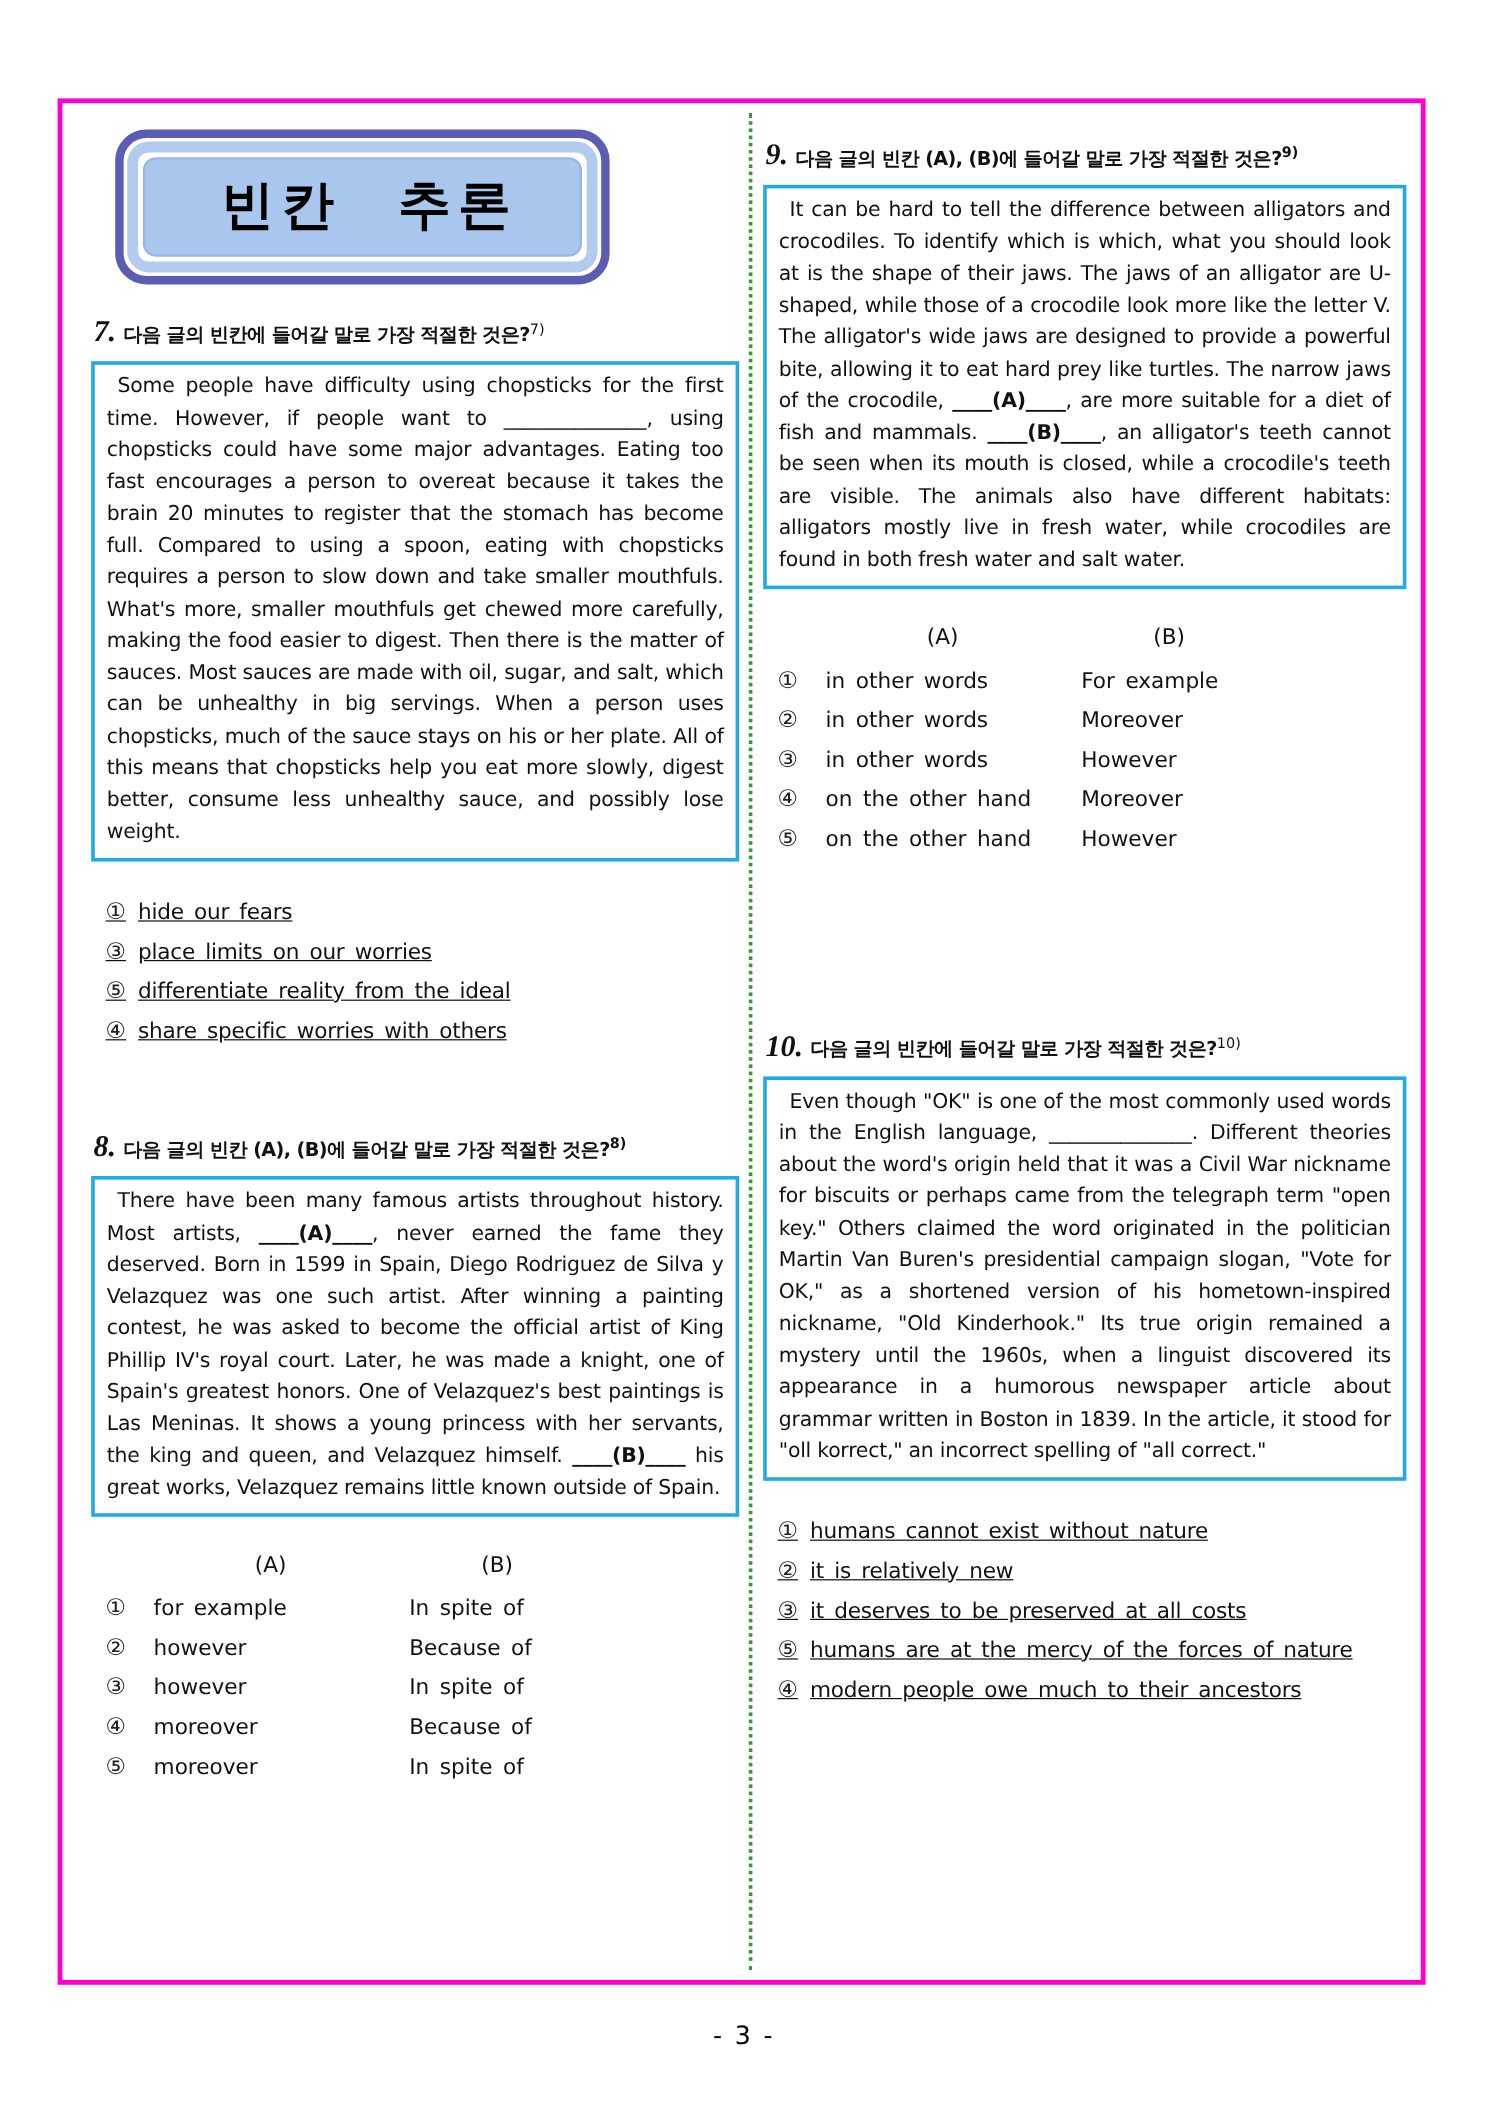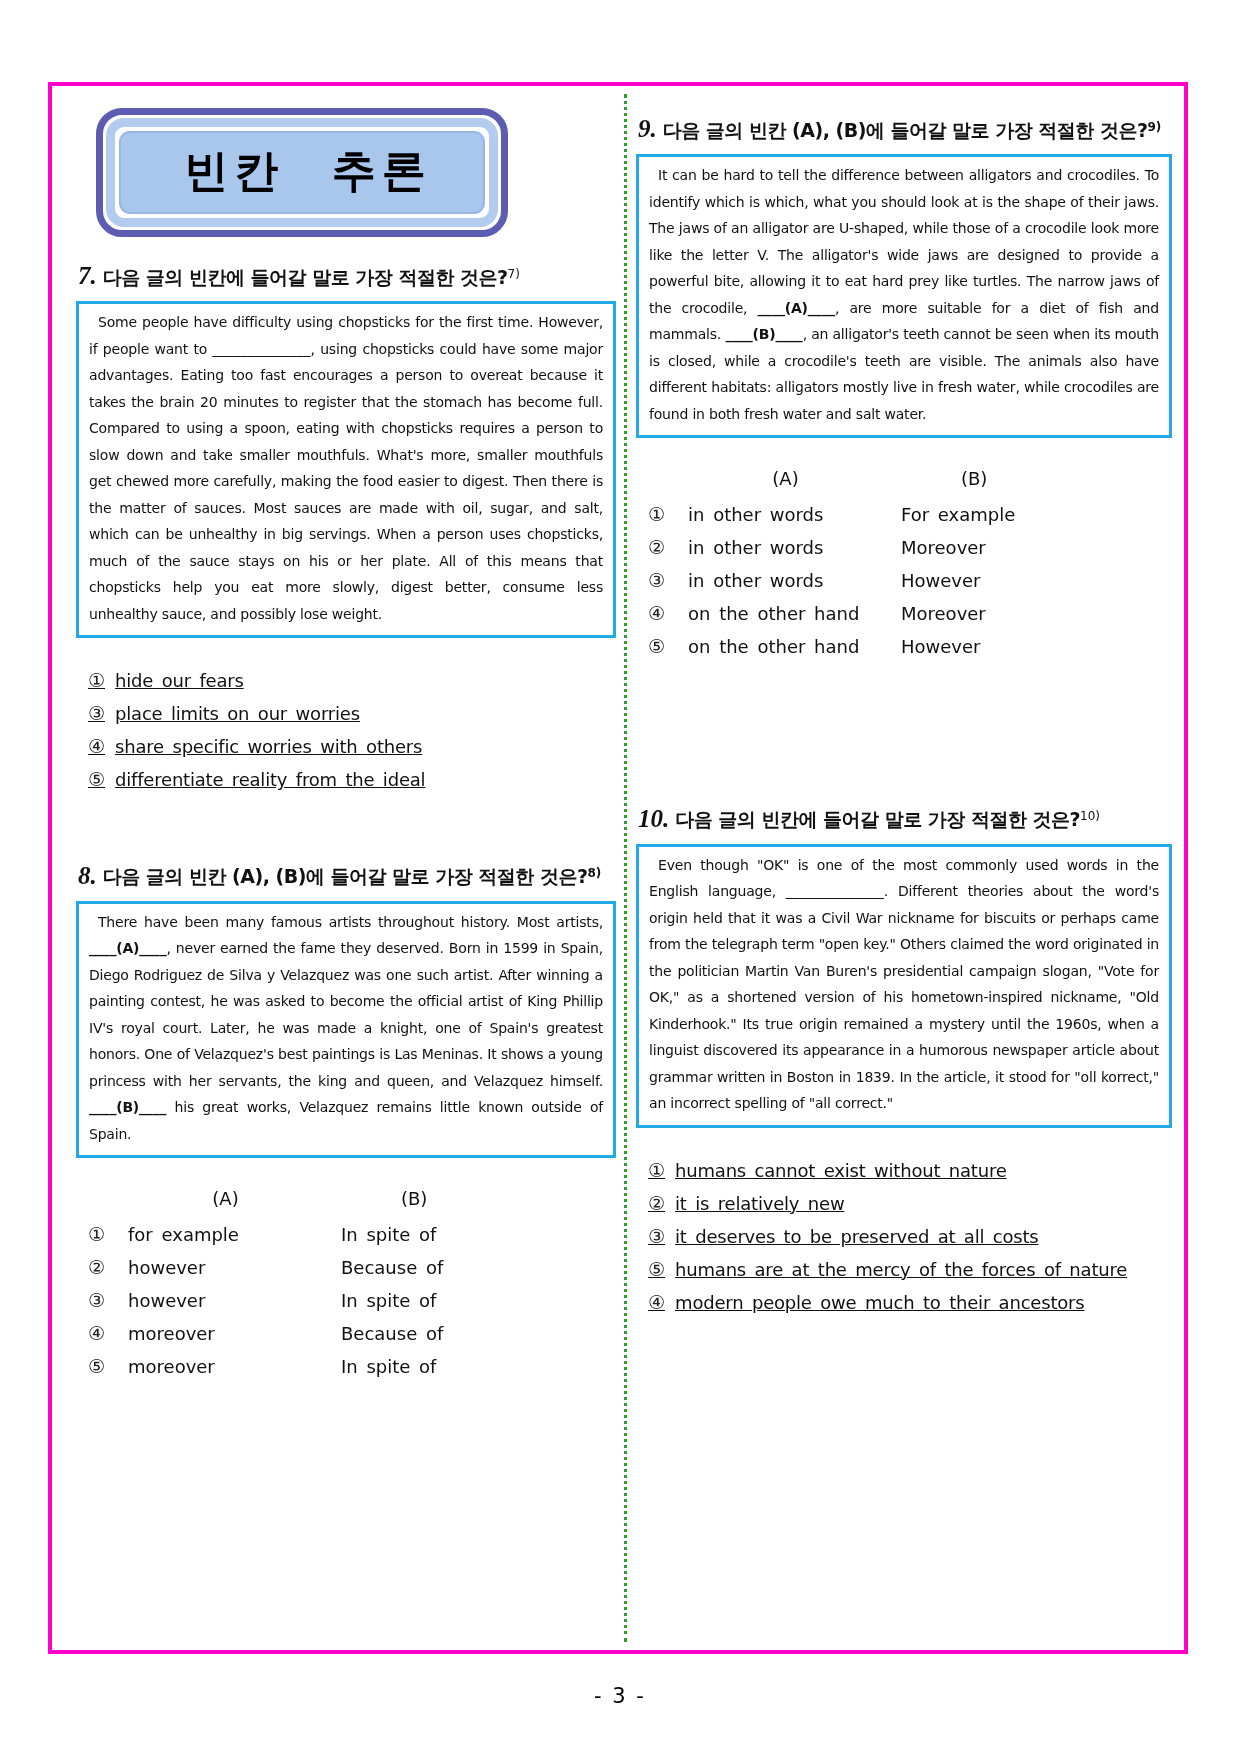--- a/index.html
+++ b/index.html
@@ -36,30 +36,30 @@
     font-size:44px; font-weight:bold; letter-spacing:6px; word-spacing:26px; color:#000;
   }
 
   
   .question { margin-top:22px; }
   .q-header { margin:0 0 7px 2px; line-height:30px; }
   .q-num {
     font-family:"Liberation Serif", serif; font-style:italic; font-weight:bold;
     font-size:25px; margin-right:6px;
   }
-  .q-prompt { font-size:19px; font-weight:600; letter-spacing:-0.5px; }
+  .q-prompt { font-size:16px; font-weight:600; letter-spacing:-0.5px; }
   .q-foot { font-size:12px; vertical-align:super; }
   .q-foot.bold { font-weight:bold; }
 
   .passage-box {
     border:3px solid #22aae6; box-sizing:border-box; padding:5px 10px 8px 10px;
     background:#fff;
   }
   .passage {
-    margin:0; font-size:14px; line-height:26.5px; text-align:justify;
+    margin:0; font-size:17px; line-height:26.5px; text-align:justify;
     text-indent:9px; letter-spacing:-0.2px;
   }
   .seg-bold { font-weight:bold; }
   .seg-blank { letter-spacing:0; }
 
   .options { margin-top:26px; padding-left:12px;text-decoration:underline; }
   .opt-row { line-height:33px; font-size:18px; white-space:nowrap; }
   .opt-num { font-size:19px; margin-right:10px; color:#222; }
   .opt-text { letter-spacing:-0.2px; word-spacing:3px; }
 
@@ -100,22 +100,22 @@
     <section class="question q7">
       <div class="q-header">
         <span class="q-num">7.</span><span class="q-prompt">다음 글의 빈칸에 들어갈 말로 가장 적절한 것은?</span><sup class="q-foot">7)</sup>
       </div>
       <div class="passage-box">
         <p class="passage"><span class="seg-text">Some people have difficulty using chopsticks for the first time. However, if people want to </span><span class="seg-blank">______________</span><span class="seg-text">, using chopsticks could have some major advantages. Eating too fast encourages a person to overeat because it takes the brain 20 minutes to register that the stomach has become full. Compared to using a spoon, eating with chopsticks requires a person to slow down and take smaller mouthfuls. What's more, smaller mouthfuls get chewed more carefully, making the food easier to digest. Then there is the matter of sauces. Most sauces are made with oil, sugar, and salt, which can be unhealthy in big servings. When a person uses chopsticks, much of the sauce stays on his or her plate. All of this means that chopsticks help you eat more slowly, digest better, consume less unhealthy sauce, and possibly lose weight.</span></p>
       </div>
       <div class="options">
           <div class="opt-row"><span class="opt-num">①</span><span class="opt-text">hide our fears</span></div>
           <div class="opt-row"><span class="opt-num">③</span><span class="opt-text">place limits on our worries</span></div>
+          <div class="opt-row"><span class="opt-num">⑤</span><span class="opt-text">differentiate reality from the ideal</span></div>
           <div class="opt-row"><span class="opt-num">④</span><span class="opt-text">share specific worries with others</span></div>
-          <div class="opt-row"><span class="opt-num">⑤</span><span class="opt-text">differentiate reality from the ideal</span></div>
         </div>
     </section>
 
     <section class="question q8">
       <div class="q-header">
         <span class="q-num">8.</span><span class="q-prompt">다음 글의 빈칸 (A), (B)에 들어갈 말로 가장 적절한 것은?</span><sup class="q-foot bold">8)</sup>
       </div>
       <div class="passage-box">
         <p class="passage"><span class="seg-text">There have been many famous artists throughout history. Most artists, </span><span class="seg-bold">____(A)____</span><span class="seg-text">, never earned the fame they deserved. Born in 1599 in Spain, Diego Rodriguez de Silva y Velazquez was one such artist. After winning a painting contest, he was asked to become the official artist of King Phillip IV's royal court. Later, he was made a knight, one of Spain's greatest honors. One of Velazquez's best paintings is Las Meninas. It shows a young princess with her servants, the king and queen, and Velazquez himself. </span><span class="seg-bold">____(B)____</span><span class="seg-text"> his great works, Velazquez remains little known outside of Spain.</span></p>
       </div>

